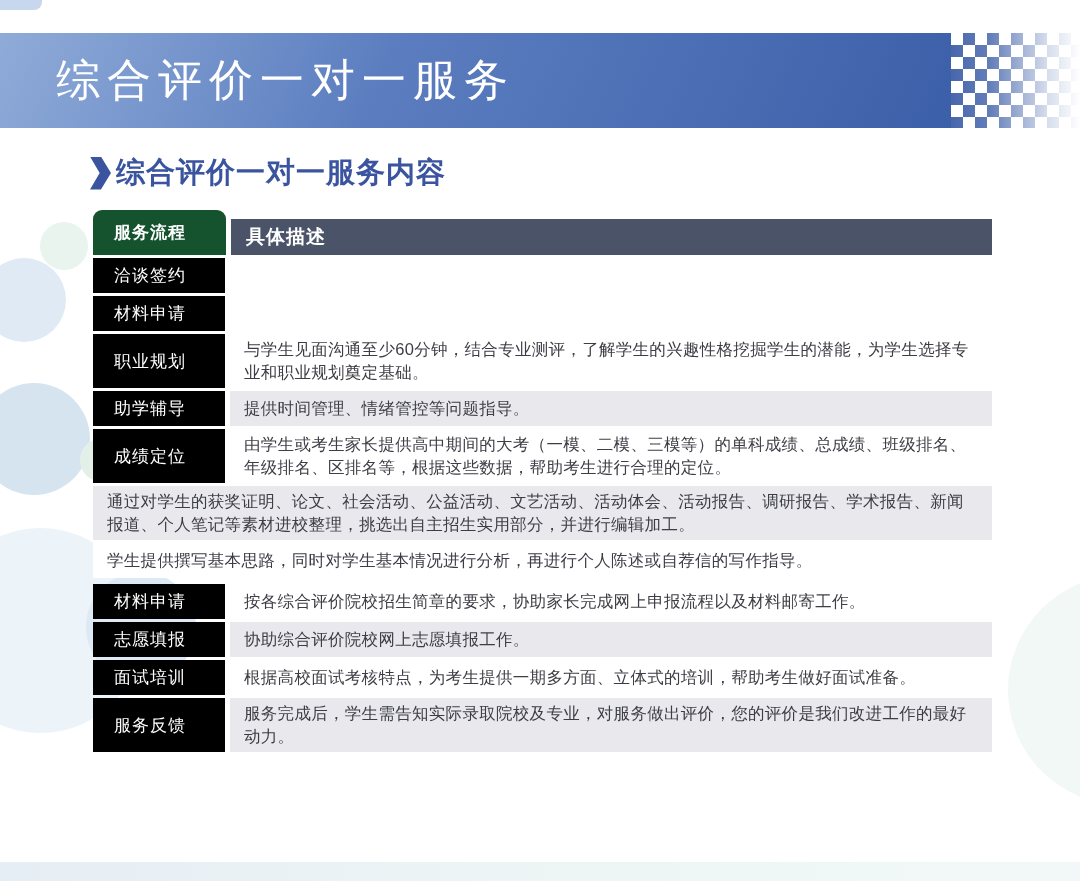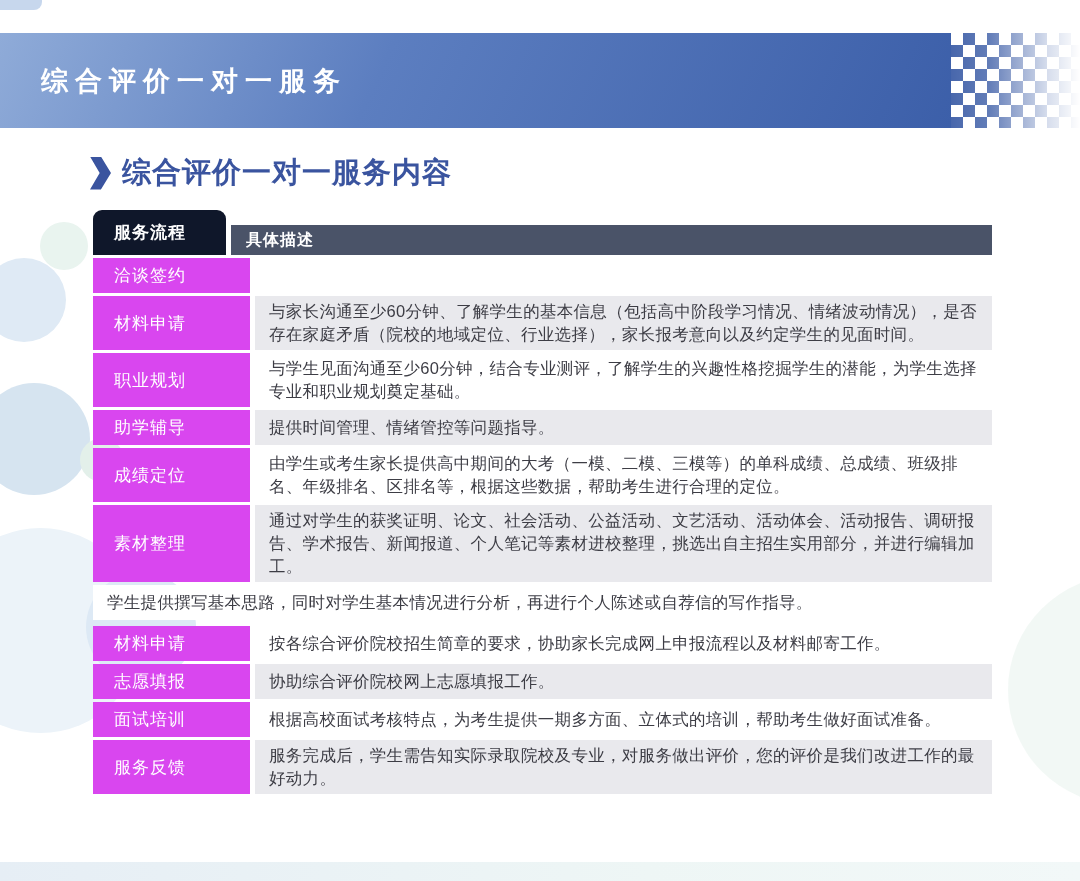--- a/index.html
+++ b/index.html
@@ -26,66 +26,66 @@
     background:#b9cde8; border-radius:0 0 8px 0; opacity:.8; z-index:1;
   }
 
   
   .banner {
     position:absolute; left:0; top:33px; width:951px; height:95px;
     background:linear-gradient(115deg,#8fabd8 0%,#5c7ec0 40%,#3c5fa9 100%);
     display:flex; align-items:center; z-index:2;
   }
   .banner-title {
-    margin-left:41px; color:#ffffff; font-size:27px; font-weight:bold;
+    margin-left:56px; color:#ffffff; font-size:44px; font-weight:normal;
     letter-spacing:7px; white-space:nowrap;
   }
   .checkerboard {
     position:absolute; left:951px; top:33px; width:129px; height:95px; z-index:3;
     background-image:conic-gradient(#4867ac 0 25%, #ffffff 0 50%, #4867ac 0 75%, #ffffff 0);
     background-size:24px 24px;
   }
   .checker-fade {
     position:absolute; inset:0;
     background:linear-gradient(to right, rgba(255,255,255,0) 0%, rgba(255,255,255,0.15) 30%, rgba(255,255,255,0.78) 75%, #ffffff 100%);
   }
 
   
   .section-head {
     position:absolute; left:90px; top:153px; display:flex; align-items:center;
-    gap:11px; z-index:2;
+    gap:5px; z-index:2;
   }
   .chevron-icon {
     width:21px; height:33px; background:#3a549f;
     clip-path:polygon(0 0, 52% 0, 100% 50%, 52% 100%, 0 100%, 46% 50%);
   }
   .section-title {
     font-size:29px; font-weight:bold; color:#3a549f; letter-spacing:1px;
     white-space:nowrap;
   }
 
   
   .svc-table { position:absolute; left:93px; top:210px; width:899px; z-index:2; }
 
   .t-head { display:flex; gap:5px; align-items:flex-end; margin-bottom:3px; }
   .th-proc {
-    width:133px; height:45px; background:#0f172a; border-radius:9px 9px 0 0;
+    width:133px; height:45px; background:#14532d; border-radius:9px 9px 0 0;
     color:#fff; font-weight:bold; font-size:17px;
     display:flex; align-items:center; padding-left:21px; letter-spacing:1px;
   }
   .th-desc {
-    flex:1; height:30px; background:#4a5368;
-    color:#fff; font-weight:bold; font-size:16px;
+    flex:1; height:36px; background:#4a5368;
+    color:#fff; font-weight:bold; font-size:19px;
     display:flex; align-items:center; padding-left:15px; letter-spacing:1px;
   }
 
   .t-row { display:flex; gap:5px; align-items:stretch; margin-bottom:3px; }
   .cell  { min-height:35px; display:flex; align-items:center; }
   .cell-proc {
-    width:157px; background:#d946ef; color:#ffffff;
+    width:132px; background:#000000; color:#ffffff;
     font-size:17px; padding-left:21px; letter-spacing:1px; flex-shrink:0;
   }
   .cell-desc {
     flex:1; padding:4px 14px; font-size:16.5px; line-height:23px;
     color:#3d3d45; letter-spacing:0.3px;
   }
   .t-row:nth-of-type(odd)  .cell-desc { background:#ffffff; }
   .t-row:nth-of-type(even) .cell-desc { background:#e9e9ed; }
 
   
@@ -124,41 +124,39 @@
     <div class="th-desc">具体描述</div>
   </div>
   <div class="t-body">
 
       <div class="t-row">
         <div class="cell cell-proc">洽谈签约</div>
       </div>
 
       <div class="t-row">
         <div class="cell cell-proc">材料申请</div>
-        <div class="cell cell-desc">与家长沟通至少60分钟、了解学生的基本信息（包括高中阶段学习情况、情绪波动情况），是否存在家庭矛盾（院校的地域定位、行业选择），家长报考意向以及约定学生的见面时间。</div>
       </div>
 
       <div class="t-row">
         <div class="cell cell-proc">职业规划</div>
         <div class="cell cell-desc">与学生见面沟通至少60分钟，结合专业测评，了解学生的兴趣性格挖掘学生的潜能，为学生选择专业和职业规划奠定基础。</div>
       </div>
 
       <div class="t-row">
         <div class="cell cell-proc">助学辅导</div>
         <div class="cell cell-desc">提供时间管理、情绪管控等问题指导。</div>
       </div>
 
       <div class="t-row">
         <div class="cell cell-proc">成绩定位</div>
         <div class="cell cell-desc">由学生或考生家长提供高中期间的大考（一模、二模、三模等）的单科成绩、总成绩、班级排名、年级排名、区排名等，根据这些数据，帮助考生进行合理的定位。</div>
       </div>
 
 
       <div class="t-row">
-        <div class="cell cell-proc">素材整理</div>
         <div class="cell cell-desc">通过对学生的获奖证明、论文、社会活动、公益活动、文艺活动、活动体会、活动报告、调研报告、学术报告、新闻报道、个人笔记等素材进校整理，挑选出自主招生实用部分，并进行编辑加工。</div>
       </div>
 
       <div class="t-row">
         <div class="cell cell-desc">学生提供撰写基本思路，同时对学生基本情况进行分析，再进行个人陈述或自荐信的写作指导。</div>
       </div>
 
       <div class="t-row">
       </div>
 

